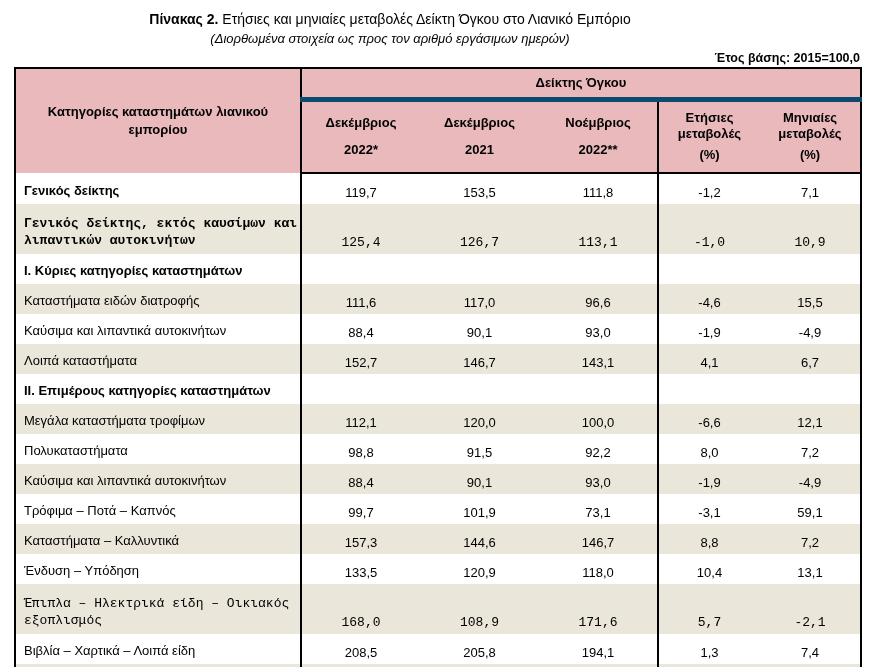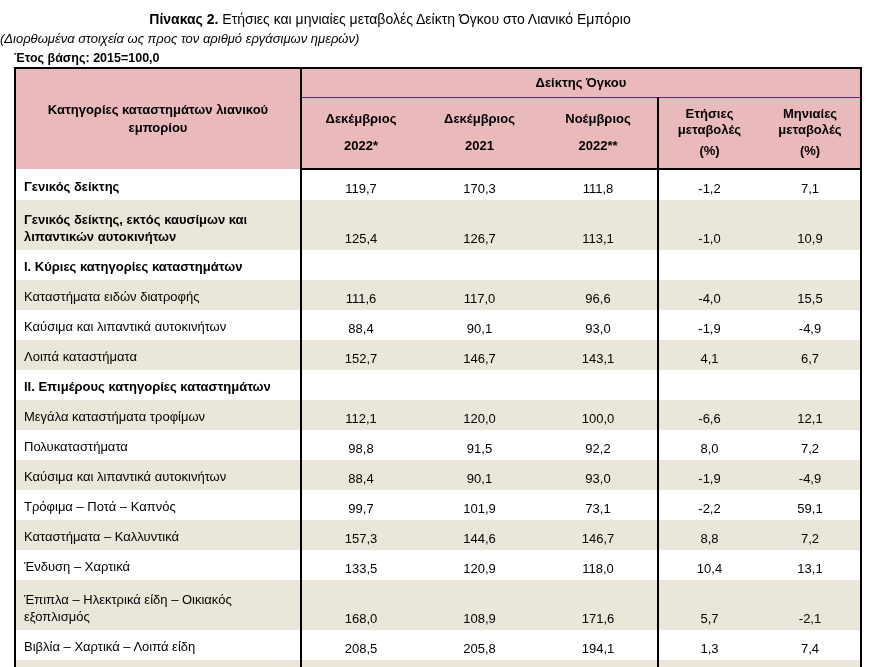--- a/index.html
+++ b/index.html
@@ -6,49 +6,49 @@
   body {
     width:892px; height:667px; overflow:hidden;
     font-family:"Liberation Sans","DejaVu Sans",sans-serif;
     color:#000;
     -webkit-font-smoothing:antialiased;
   }
   .page { position:relative; width:780px; height:667px; }
 
   .title-line { text-align:center; padding-top:11px; font-size:14px; line-height:1.25; }
   .title-line .bold { font-weight:bold; }
-  .subtitle { text-align:left; font-style:italic; font-size:13px; margin-top:2px; }
-  .base-year { width:846px; margin:5px 0 2px 14px; text-align:left; font-weight:bold; font-size:12.5px; }
+  .subtitle { text-align:center; font-style:italic; font-size:13px; margin-top:2px; }
+  .base-year { width:846px; margin:5px 0 2px 14px; text-align:right; font-weight:bold; font-size:12.5px; }
 
   table.idx {
     border-collapse:collapse; table-layout:fixed;
     margin-left:14px; width:846px;
     border:2px solid #000; border-bottom:3px solid #000;
   }
   table.idx th, table.idx td { font-size:13px; overflow:hidden; }
 
   th.label-head {
     background:var(--pink); font-weight:bold; text-align:center;
     border-right:2px solid #000; padding:0 26px; line-height:1.35;
   }
   th.group-head {
     background:var(--pink); font-weight:bold; text-align:center;
-    height:26px; border-bottom:1px solid #0c4a6e;
+    height:26px; border-bottom:5px solid #0c4a6e;
   }
   tr.cols-row th {
     background:var(--pink); font-weight:bold; text-align:center;
     height:70px; vertical-align:middle; border-bottom:2px solid #000;
     line-height:1.25; padding:0 2px;
   }
   th.divider, td.divider { border-right:2px solid #000 !important;margin-top:24px; }
   tr.cols-row .l2 { margin-top:11px; }
   tr.cols-row th.pct .l2 { margin-top:4px; }
 
   tbody td { height:25px; vertical-align:bottom; padding-bottom:4px; background-clip:padding-box; }
-  tbody tr.tall td { height:45px; }
+  tbody tr.tall td { height:45px;font-family:Liberation Mono, monospace; }
   tbody tr.shaded { background:var(--shade); }
   td.label { text-align:left; padding-left:8px; border-right:2px solid #000; line-height:1.3; }
   td.label.bold { font-weight:bold; }
   td.val { text-align:center; }
 </style>
 </head>
 <body>
 
 <div class="page">
 
@@ -95,21 +95,21 @@
         <th class="pct">
           <div class="l1">Μηνιαίες μεταβολές</div>
           <div class="l2">(%)</div>
         </th>
       </tr>
     </thead>
     <tbody>
         <tr>
           <td class="label bold">Γενικός δείκτης</td>
           <td class="val">119,7</td>
-          <td class="val">170,3</td>
+          <td class="val">153,5</td>
           <td class="val divider">111,8</td>
           <td class="val">-1,2</td>
           <td class="val">7,1</td>
         </tr>
         <tr class="shaded tall">
           <td class="label bold">Γενικός δείκτης, εκτός καυσίμων και λιπαντικών αυτοκινήτων</td>
           <td class="val">125,4</td>
           <td class="val">126,7</td>
           <td class="val divider">113,1</td>
           <td class="val">-1,0</td>
@@ -121,21 +121,21 @@
           <td class="val"></td>
           <td class="val divider"></td>
           <td class="val"></td>
           <td class="val"></td>
         </tr>
         <tr class="shaded">
           <td class="label">Καταστήματα ειδών διατροφής</td>
           <td class="val">111,6</td>
           <td class="val">117,0</td>
           <td class="val divider">96,6</td>
-          <td class="val">-4,0</td>
+          <td class="val">-4,6</td>
           <td class="val">15,5</td>
         </tr>
         <tr>
           <td class="label">Καύσιμα και λιπαντικά αυτοκινήτων</td>
           <td class="val">88,4</td>
           <td class="val">90,1</td>
           <td class="val divider">93,0</td>
           <td class="val">-1,9</td>
           <td class="val">-4,9</td>
         </tr>
@@ -177,33 +177,33 @@
           <td class="val">90,1</td>
           <td class="val divider">93,0</td>
           <td class="val">-1,9</td>
           <td class="val">-4,9</td>
         </tr>
         <tr>
           <td class="label">Τρόφιμα – Ποτά – Καπνός</td>
           <td class="val">99,7</td>
           <td class="val">101,9</td>
           <td class="val divider">73,1</td>
-          <td class="val">-2,2</td>
+          <td class="val">-3,1</td>
           <td class="val">59,1</td>
         </tr>
         <tr class="shaded">
           <td class="label">Καταστήματα – Καλλυντικά</td>
           <td class="val">157,3</td>
           <td class="val">144,6</td>
           <td class="val divider">146,7</td>
           <td class="val">8,8</td>
           <td class="val">7,2</td>
         </tr>
         <tr>
-          <td class="label">Ένδυση – Χαρτικά</td>
+          <td class="label">Ένδυση – Υπόδηση</td>
           <td class="val">133,5</td>
           <td class="val">120,9</td>
           <td class="val divider">118,0</td>
           <td class="val">10,4</td>
           <td class="val">13,1</td>
         </tr>
         <tr class="shaded tall">
           <td class="label">Έπιπλα – Ηλεκτρικά είδη – Οικιακός εξοπλισμός</td>
           <td class="val">168,0</td>
           <td class="val">108,9</td>

